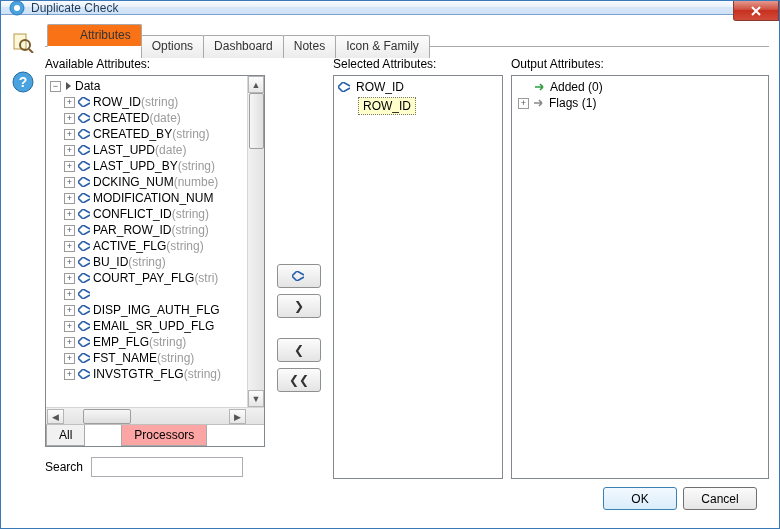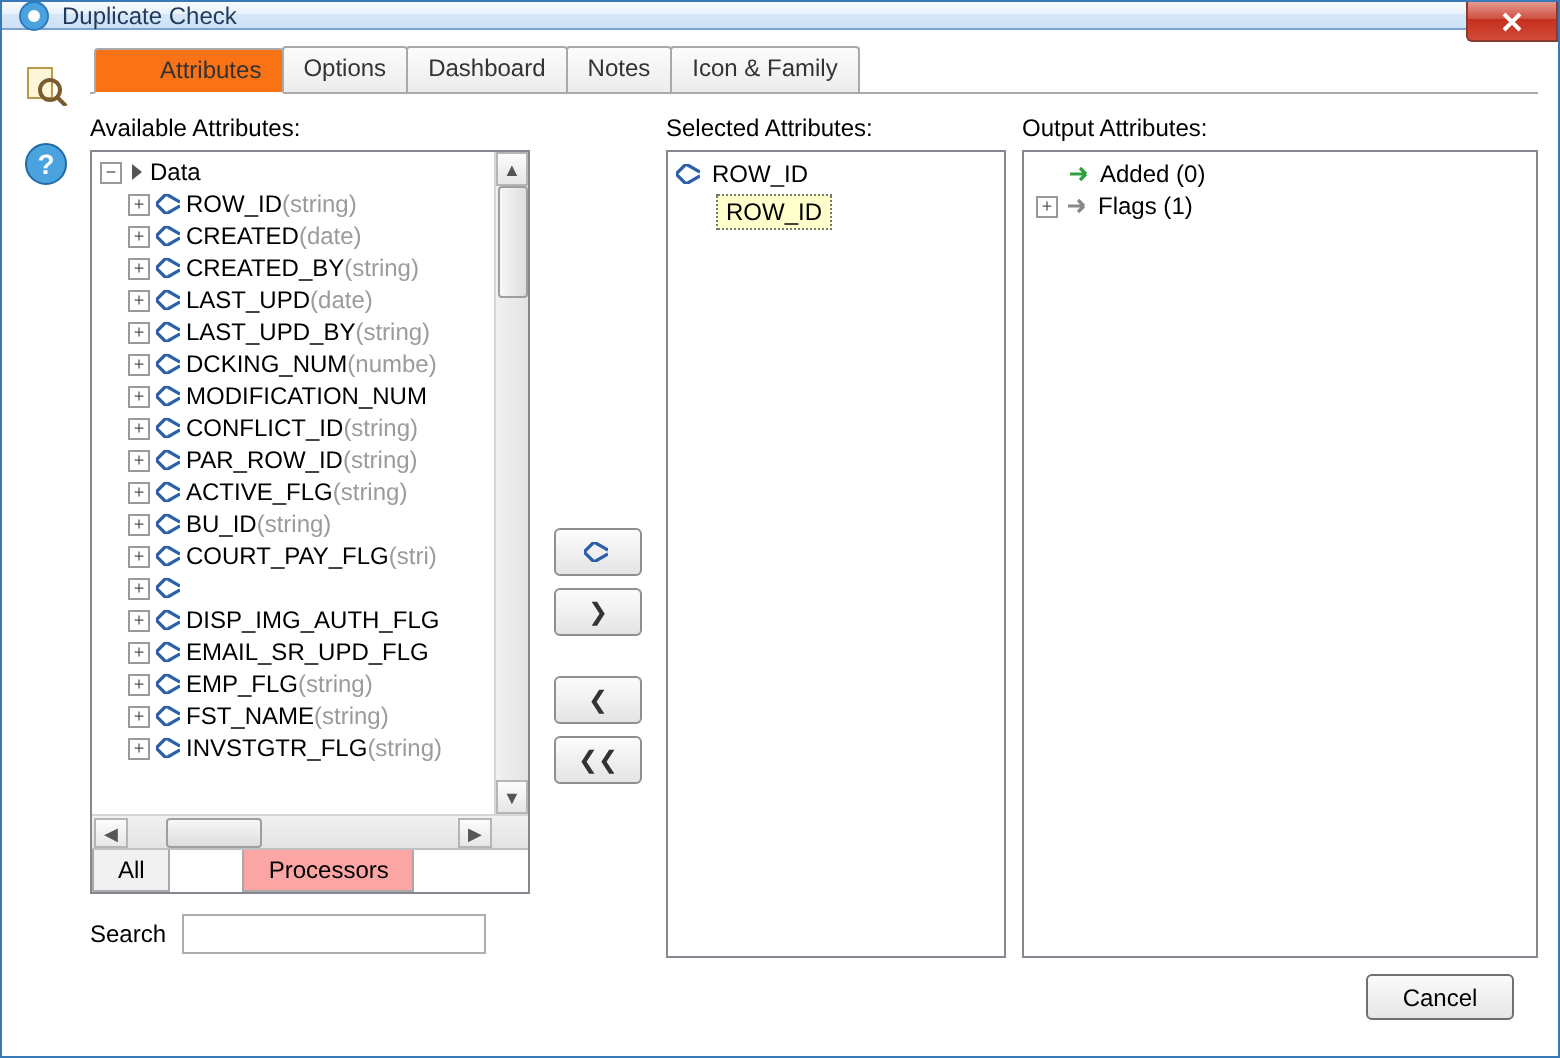--- a/index.html
+++ b/index.html
@@ -74,21 +74,21 @@
   padding: 3px 10px 4px;
   border: 1px solid #a9a9a9;
   border-bottom: none;
   background: linear-gradient(to bottom,#fcfcfc,#ececec);
   margin-right: -1px;
   font-size: 12px;
   color: #333;
   border-top-left-radius: 2px;
   border-top-right-radius: 2px;
   position: relative;
-  top: 0;
+  top: 12px;
 }
 .tab.active {
   background: #f97316;
   border-bottom: 1px solid #fff;
   top: 1px;
   z-index: 2;
   padding-left: 32px;
 }
 .content {
   flex: 1;
@@ -536,18 +536,19 @@
                   </svg>
                 <span><span>Flags</span> (<span>1</span>)</span>
               </div>
             </div>
           </div>
 
         </div>
       </div>
 
       <div class="footer">
+        <button class="primary">OK</button>
         <button>Cancel</button>
       </div>
 
     </div>
   </div>
 </div>
 
 </body></html>

